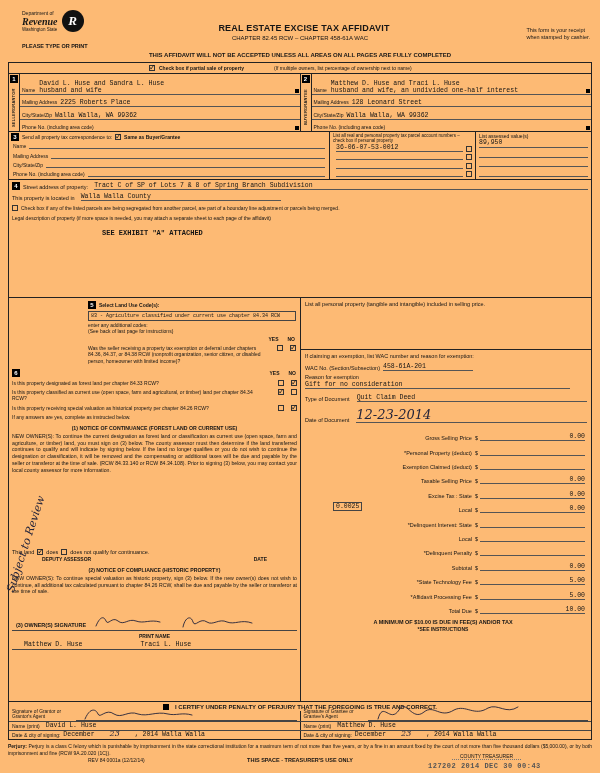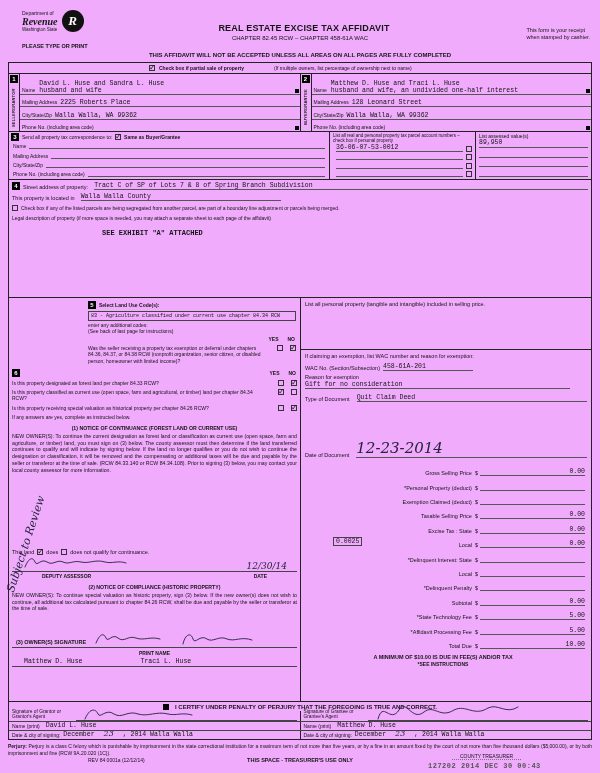--- a/index.html
+++ b/index.html
@@ -1,17 +1,17 @@
 <!DOCTYPE html>
 <html><head>
 <meta charset="utf-8">
 <style>
 *{margin:0;padding:0;box-sizing:border-box;}
 html,body{background:#9a9a9a;}
-.page{position:relative;width:600px;height:773px;background:#f0abfc;color:#151515;
+.page{position:relative;width:600px;height:773px;background:#fdba74;color:#151515;
   font-family:"Liberation Sans","DejaVu Sans",sans-serif;overflow:hidden;margin:0 auto;}
 .b{font-weight:bold;}
 .lbl{font-size:5px;}
 .lbl55{font-size:5.5px;}
 .lbl45{font-size:4.5px;line-height:1.2;}
 .typed{font-family:"Liberation Mono","DejaVu Sans Mono",monospace;font-size:6.5px;white-space:nowrap;}
 .hand{font-family:"DejaVu Serif",serif;font-style:italic;color:#23233a;}
 .cb{display:inline-block;width:6px;height:6px;border:1px solid #333;position:relative;flex:none;}
 .cb.checked::after{content:"✓";position:absolute;left:-1px;top:-3px;font-size:8px;color:#111;font-weight:bold;}
 .sq{display:inline-block;min-width:8px;height:8px;background:#000;color:#fff;font-size:6px;font-weight:bold;
@@ -104,42 +104,42 @@
 
 .pp-box{height:52px;border-bottom:1px solid #222;padding:3px 4px;}
 .pp-lbl{width:235px;font-size:5.5px;line-height:1.25;}
 .exm{padding:3px 4px 0 4px;font-size:5.5px;}
 .exm-intro{width:185px;line-height:1.25;}
 .wac-row{display:flex;align-items:flex-end;gap:3px;margin-top:3px;}
 .wacval{min-width:90px;}
 .reason-lbl{margin-top:3px;}
 .reason-val{width:265px;margin-top:1px;min-height:8px;}
 .doc-row{display:flex;align-items:flex-end;gap:4px;margin-top:5px;padding:0 4px;font-size:5.5px;}
-.dt{font-size:15px;white-space:nowrap;margin-top:32px;}
+.dt{font-size:13px;white-space:nowrap;}
 .fees{margin-top:4px;padding-right:6px;display:flex;flex-direction:column;}
 .fee-row{display:flex;align-items:flex-end;justify-content:flex-end;height:14.4px;position:relative;}
 .fee-label{font-size:5.5px;}
 .fee-d{font-size:5.5px;margin:0 2px 0 3px;}
 .fee-amt{width:105px;border-bottom:1px solid #555;text-align:right;min-height:8px;}
 .rate-box{position:absolute;left:32px;bottom:2px;border:1px solid #444;padding:0 2px;}
 .fee-min{text-align:center;font-size:5.5px;font-weight:bold;margin-top:5px;}
 .fee-seeinstr{text-align:center;font-size:5px;font-weight:bold;margin-top:1px;}
 
 .cert{position:absolute;left:0;right:0;bottom:0;height:38px;border-top:1px solid #222;display:flex;flex-direction:column;}
 .cert-head{display:flex;align-items:center;justify-content:center;gap:3px;font-size:6px;height:9px;}
 .cert-sigs{flex:1;display:flex;min-height:0;}
 .cert-half{flex:1;display:flex;align-items:flex-end;padding:0 3px;min-width:0;}
 .cert-half.rgt{border-left:1px solid #222;}
 .cert-siglbl{width:64px;font-size:4.8px;line-height:1.15;flex:none;padding-bottom:1px;}
 .sigline{flex:1;border-bottom:1px solid #444;position:relative;align-self:stretch;}
 .sigline svg{position:absolute;bottom:-2px;left:6px;}
 .cert-row{display:flex;height:9px;border-top:1px solid #444;}
 .cert-cell{flex:1;display:flex;align-items:flex-end;gap:3px;padding:0 3px 1px 3px;font-size:5px;min-width:0;}
 .cert-cell.rgt{border-left:1px solid #222;}
-.day{font-size:8px;margin:0 6px;}
+.day{font-size:8px;margin:0 12px;}
 
 .perjury{position:absolute;left:8px;right:8px;top:743px;font-size:5px;line-height:1.3;text-align:justify;}
 .footer-rev{position:absolute;left:88px;top:757px;font-size:5px;}
 .footer-space{position:absolute;left:0;right:0;top:757px;text-align:center;font-size:5.5px;font-weight:bold;}
 .footer-treas{position:absolute;left:452px;top:753px;font-size:5px;border-bottom:1px dotted #777;padding:0 8px;}
 .stamp{position:absolute;left:428px;top:762px;font-family:"Liberation Mono","DejaVu Sans Mono",monospace;
   font-weight:bold;font-size:7px;color:#555;letter-spacing:.5px;}
 .margin-note{position:absolute;left:4px;top:590px;transform:rotate(-72deg);transform-origin:0 0;
   font-size:11px;white-space:nowrap;}
 .sig path{fill:none;stroke:#23233a;stroke-width:0.9;stroke-linecap:round;}
@@ -368,26 +368,20 @@
           <div class="notice-title">(1) NOTICE OF CONTINUANCE (FOREST LAND OR CURRENT USE)</div>
           <div class="notice-body nb1">NEW OWNER(S): To continue the current designation as forest land or classification as current use (open space, farm and agriculture, or timber) land, you must sign on (3) below. The county assessor must then determine if the land transferred continues to qualify and will indicate by signing below. If the land no longer qualifies or you do not wish to continue the designation or classification, it will be removed and the compensating or additional taxes will be due and payable by the seller or transferor at the time of sale. (RCW 84.33.140 or RCW 84.34.108). Prior to signing (3) below, you may contact your local county assessor for more information.</div>
 
           <div class="thisland">
             <span class="lbl55">This land</span>
             <span class="cb checked"></span>
             <span class="lbl55">does</span>
             <span class="cb"></span>
             <span class="lbl55">does not qualify for continuance.</span>
           </div>
-          <div class="deputy-sigrow">
-            <svg class="sig" width="120" height="16" viewBox="0 0 120 16">
-              <path d="M3 12 C7 2 11 2 13 7 C15 12 19 3 25 7 C31 11 35 4 41 7 C47 10 51 5 59 7 C67 9 73 4 83 7 C90 9 96 5 104 8"></path>
-            </svg>
-            <span class="hand" style="font-size:9px">12/30/14</span>
-          </div>
           <div class="deputy-labels">
             <span>DEPUTY ASSESSOR</span>
             <span>DATE</span>
           </div>
 
           <div class="notice-title">(2) NOTICE OF COMPLIANCE (HISTORIC PROPERTY)</div>
           <div class="notice-body nb2">NEW OWNER(S): To continue special valuation as historic property, sign (3) below. If the new owner(s) does not wish to continue, all additional tax calculated pursuant to chapter 84.26 RCW, shall be due and payable by the seller or transferor at the time of sale.</div>
 
           <div class="owners-row">
             <span class="oslbl">(3) OWNER(S) SIGNATURE</span>

